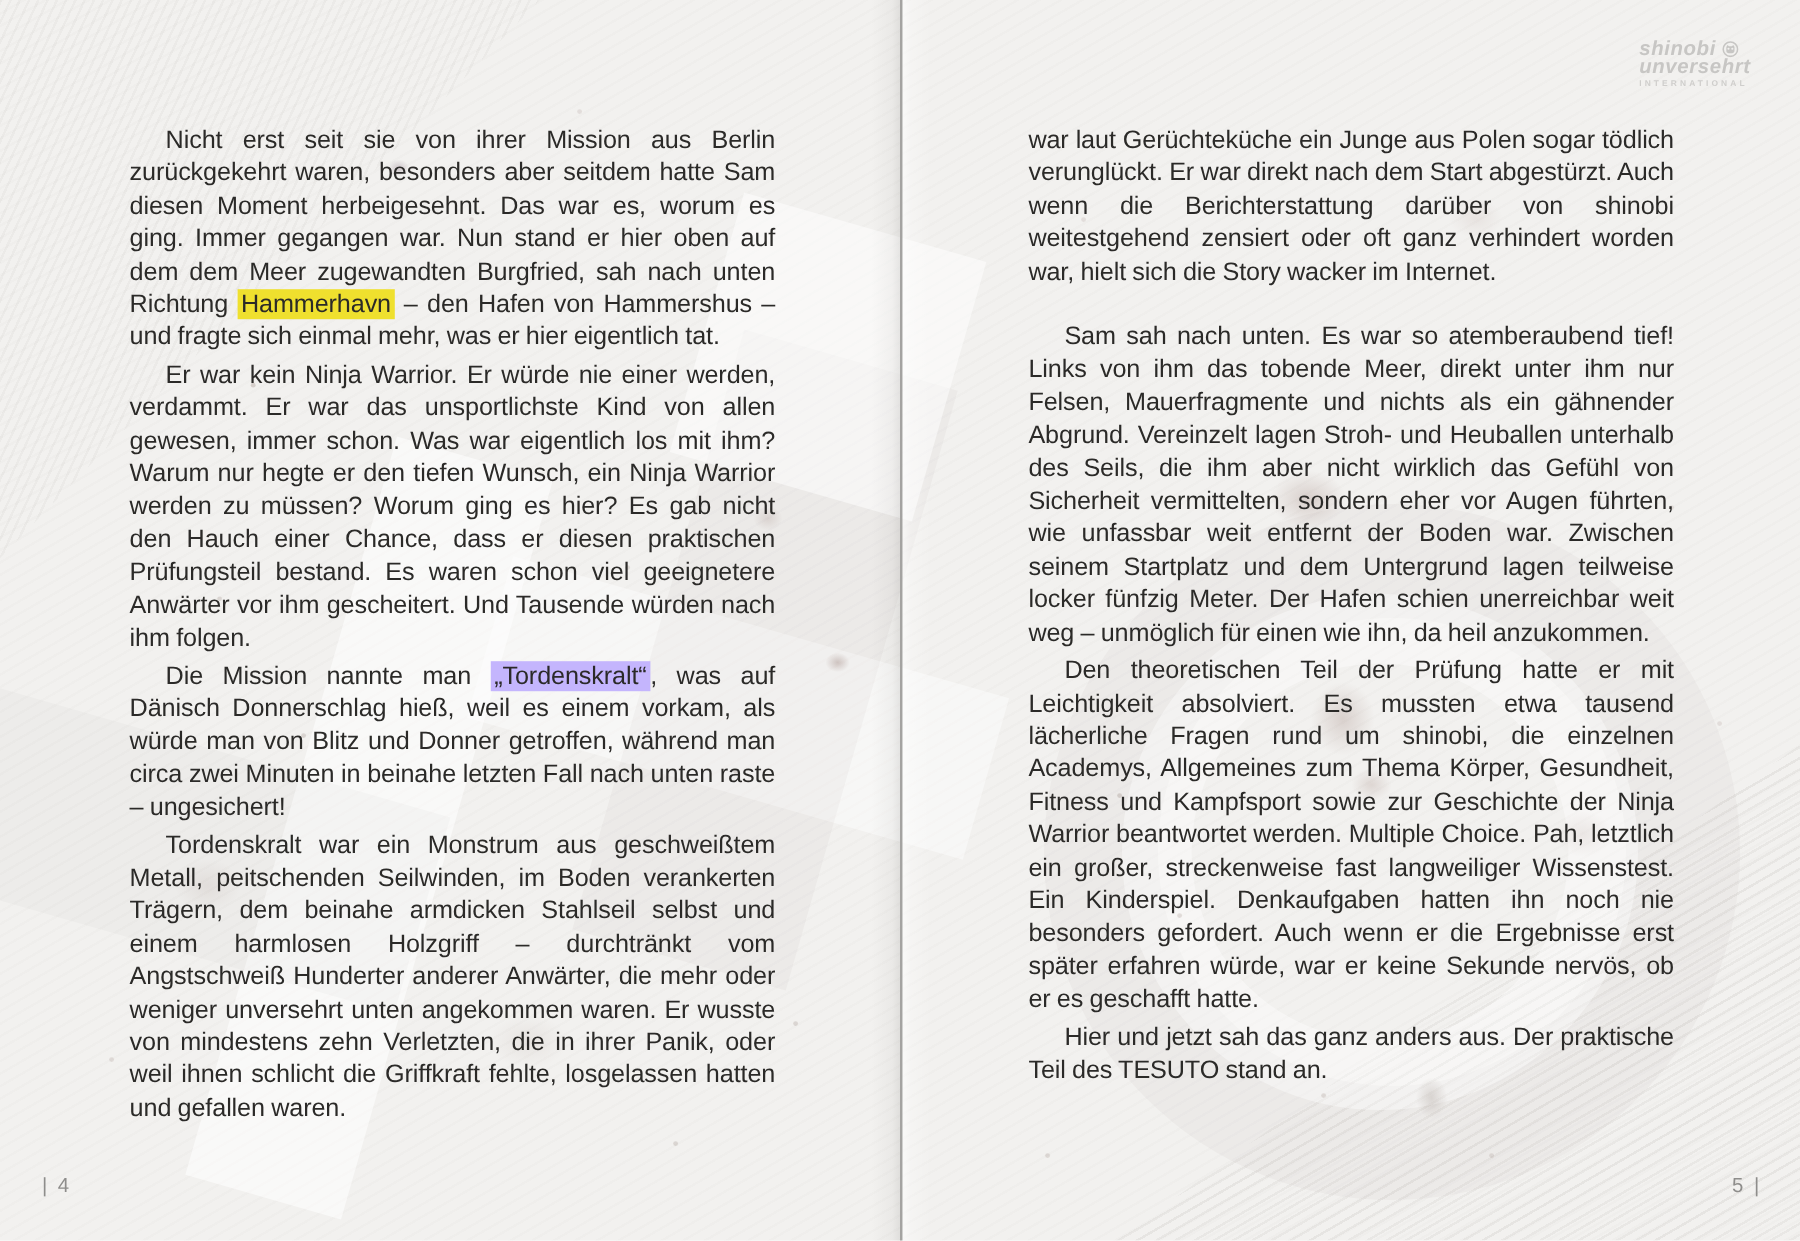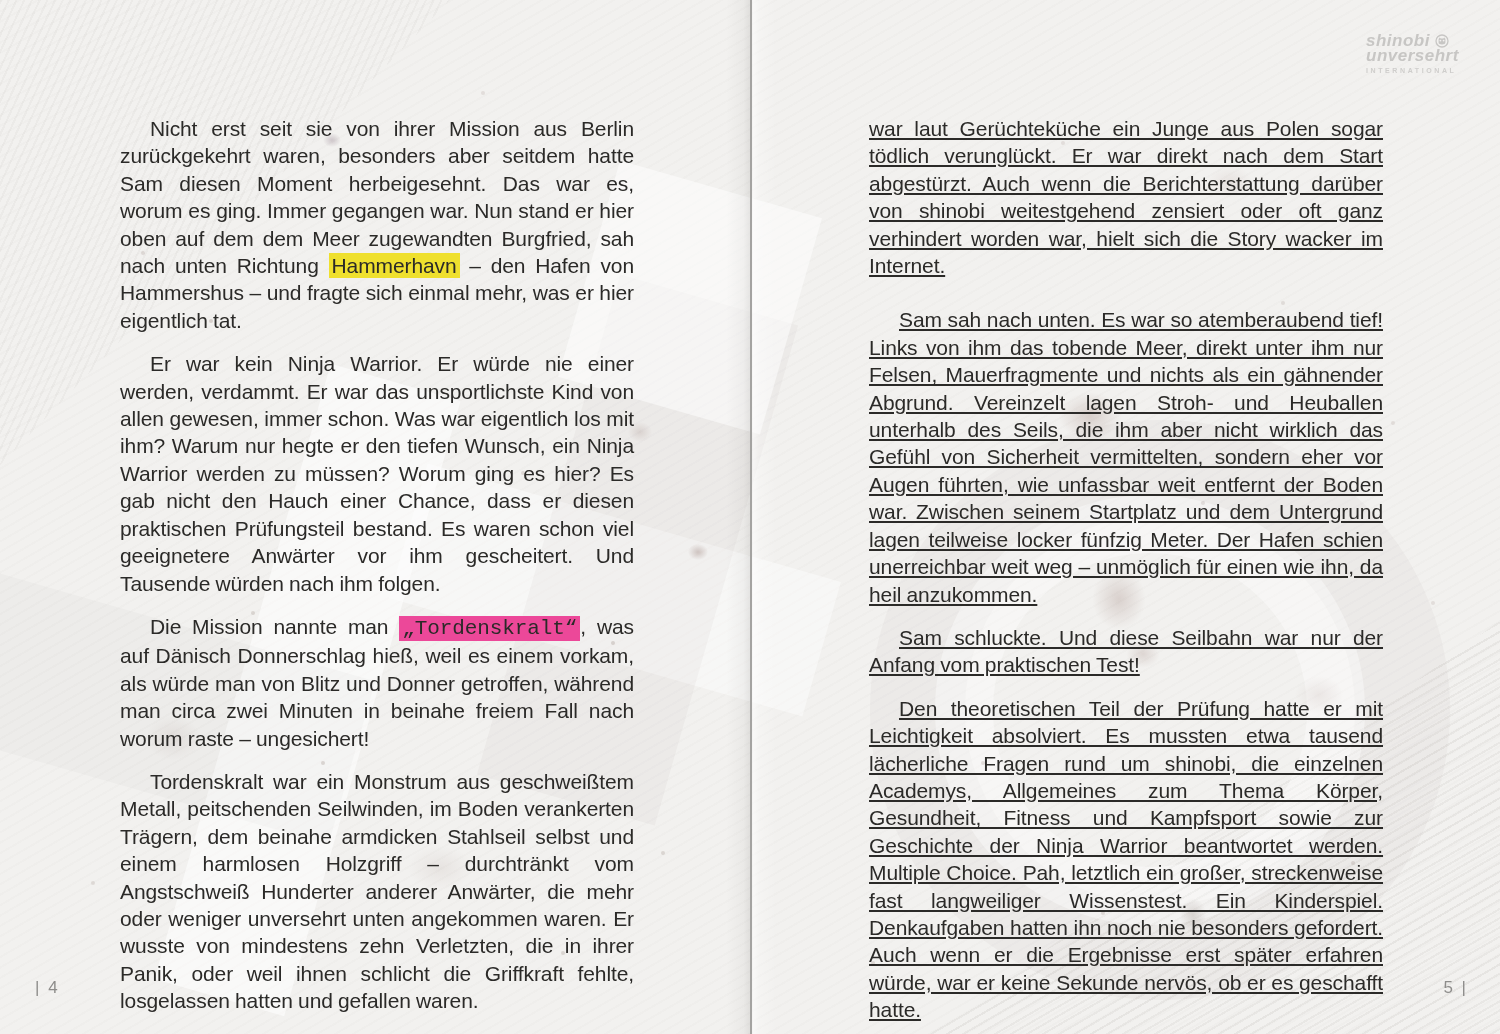--- a/index.html
+++ b/index.html
@@ -81,22 +81,22 @@
   .logo .word{font-weight:700;font-style:italic;font-size:17px;line-height:15px;letter-spacing:.5px;}
   .logo .tagline{margin-top:4px;font-size:7px;font-weight:700;letter-spacing:2.6px;color:#cfcecc;font-style:normal;}
   .logo svg{display:block;}
   
   .text-col{
     position:absolute;top:99px;width:546px;
     font-size:21px;line-height:27.4px;color:#2b2a28;
     text-align:justify;letter-spacing:-0.1px;word-spacing:-0.5px;
   }
   .col-left{left:104px;}
-  .col-right{left:853px;text-decoration:underline;}
-  p.para{margin:16px;}
+  .col-right{left:853px;}
+  p.para{margin:4px;}
   p.indent{text-indent:30px;}
   p.space-before{margin-top:27px;}
   p.flush{text-align-last:justify;}
   .hl{background:#efe02e;padding:1px 3px;box-decoration-break:clone;-webkit-box-decoration-break:clone;}
   
   .page-number{position:absolute;top:978px;font-size:17px;color:#8e8d8b;letter-spacing:2px;}
   .num-left{left:35px;}
   .num-right{right:32px;}
 </style>
 </head>
@@ -138,33 +138,32 @@
       </svg>
     </div>
     <div class="word">unversehrt</div>
     <div class="tagline">INTERNATIONAL</div>
   </div>
 
   <section>
     <div class="text-col col-left">
         <p class="para indent"><span>Nicht erst seit sie von ihrer Mission aus Berlin zurückgekehrt waren, besonders aber seitdem hatte Sam diesen Moment herbeigesehnt. Das war es, worum es ging. Immer gegangen war. Nun stand er hier oben auf dem dem Meer zugewandten Burgfried, sah nach unten Richtung </span><span class="hl" style="background: rgb(239, 224, 46);">Hammerhavn</span><span> – den Hafen von Hammershus – und fragte sich einmal mehr, was er hier eigentlich tat.</span></p>
         <p class="para indent"><span>Er war kein Ninja Warrior. Er würde nie einer werden, verdammt. Er war das unsportlichste Kind von allen gewesen, immer schon. Was war eigentlich los mit ihm? Warum nur hegte er den tiefen Wunsch, ein Ninja Warrior werden zu müssen? Worum ging es hier? Es gab nicht den Hauch einer Chance, dass er diesen praktischen Prüfungsteil bestand. Es waren schon viel geeignetere Anwärter vor ihm gescheitert. Und Tausende würden nach ihm folgen.</span></p>
-        <p class="para indent"><span>Die Mission nannte man </span><span class="hl" style="background: #ec4899; font-family: Liberation Mono, monospace;">„Tordenskralt“</span><span>, was auf Dänisch Donnerschlag hieß, weil es einem vorkam, als würde man von Blitz und Donner getroffen, während man circa zwei Minuten in beinahe freiem Fall nach worum raste – ungesichert!</span></p>
+        <p class="para indent"><span>Die Mission nannte man </span><span class="hl" style="background: #c4b5fd;">„Tordenskralt“</span><span>, was auf Dänisch Donnerschlag hieß, weil es einem vorkam, als würde man von Blitz und Donner getroffen, während man circa zwei Minuten in beinahe letzten Fall nach unten raste – ungesichert!</span></p>
         <p class="para indent"><span>Tordenskralt war ein Monstrum aus geschweißtem Metall, peitschenden Seilwinden, im Boden verankerten Trägern, dem beinahe armdicken Stahlseil selbst und einem harmlosen Holzgriff – durchtränkt vom Angstschweiß Hunderter anderer Anwärter, die mehr oder weniger unversehrt unten angekommen waren. Er wusste von mindestens zehn Verletzten, die in ihrer Panik, oder weil ihnen schlicht die Griffkraft fehlte, losgelassen hatten und gefallen waren.</span></p>
       </div>
     <div class="page-number num-left">| 4</div>
   </section>
 
   <div class="gutter"></div>
   <div class="gutter-line"></div>
 
   <section>
     <div class="text-col col-right">
         <p class="para"><span>war laut Gerüchteküche ein Junge aus Polen sogar tödlich verunglückt. Er war direkt nach dem Start abgestürzt. Auch wenn die Berichterstattung darüber von shinobi weitestgehend zensiert oder oft ganz verhindert worden war, hielt sich die Story wacker im Internet.</span></p>
         <p class="para indent space-before"><span>Sam sah nach unten. Es war so atemberaubend tief! Links von ihm das tobende Meer, direkt unter ihm nur Felsen, Mauerfragmente und nichts als ein gähnender Abgrund. Vereinzelt lagen Stroh- und Heuballen unterhalb des Seils, die ihm aber nicht wirklich das Gefühl von Sicherheit vermittelten, sondern eher vor Augen führten, wie unfassbar weit entfernt der Boden war. Zwischen seinem Startplatz und dem Untergrund lagen teilweise locker fünfzig Meter. Der Hafen schien unerreichbar weit weg – unmöglich für einen wie ihn, da heil anzukommen.</span></p>
-        <p class="para indent"><span>Sam schluckte. Und diese Seilbahn war nur der Anfang vom praktischen Test!</span></p>
         <p class="para indent"><span>Den theoretischen Teil der Prüfung hatte er mit Leichtigkeit absolviert. Es mussten etwa tausend lächerliche Fragen rund um shinobi, die einzelnen Academys, Allgemeines zum Thema Körper, Gesundheit, Fitness und Kampfsport sowie zur Geschichte der Ninja Warrior beantwortet werden. Multiple Choice. Pah, letztlich ein großer, streckenweise fast langweiliger Wissenstest. Ein Kinderspiel. Denkaufgaben hatten ihn noch nie besonders gefordert. Auch wenn er die Ergebnisse erst später erfahren würde, war er keine Sekunde nervös, ob er es geschafft hatte.</span></p>
         <p class="para indent"><span>Hier und jetzt sah das ganz anders aus. Der praktische Teil des TESUTO stand an.</span></p>
       </div>
     <div class="page-number num-right">5 |</div>
   </section>
 
 </div>
 
 </body></html>

